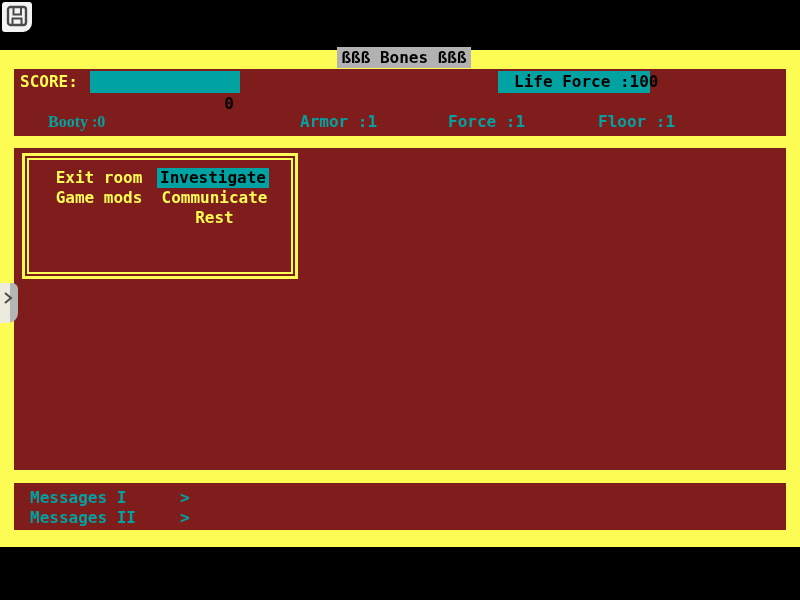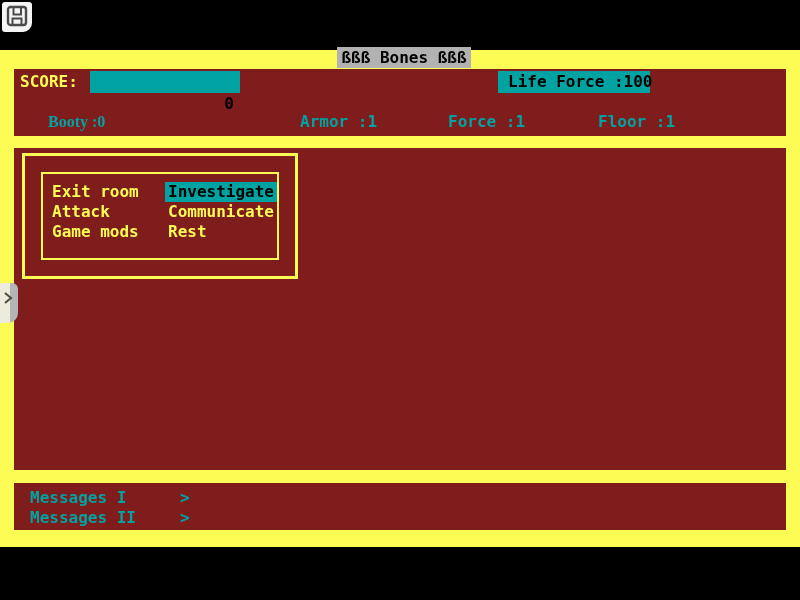--- a/index.html
+++ b/index.html
@@ -39,34 +39,34 @@
 
   #header-panel { left:14px; top:69px; width:772px; height:67px; }
   #score-label { position:absolute; left:6px; top:3px; color:var(--frame_yellow,#fcfc55); }
   #score-bar {
     position:absolute; left:76px; top:2px; width:150px; height:22px;
     background:var(--teal,#00a2a2); color:#000;
     text-align:right; line-height:22px; padding-right:6px;
   }
   #life-force {
     position:absolute; left:484px; top:2px; width:152px; height:22px;
-    background:var(--teal,#00a2a2); color:#000; line-height:22px; padding-left:10px;
+    background:var(--teal,#00a2a2); color:#000; line-height:22px; padding-left:16px;
   }
   .stat { position:absolute; top:43px; color:var(--teal,#00a2a2); }
   #stat-booty { left:34px;font-family:Liberation Serif, serif; }
   #stat-armor { left:286px; }
   #stat-force { left:434px; }
   #stat-floor { left:584px; }
 
   #main-panel { left:14px; top:148px; width:772px; height:322px; }
 
   
   #menu-outer {
     position:absolute; left:8px; top:5px; width:276px; height:126px;
-    border:3px solid var(--frame_yellow,#fcfc55); padding:16px;
+    border:3px solid var(--frame_yellow,#fcfc55); padding:2px;text-align:center;
   }
   #menu-inner {
     width:100%; height:100%;
     border:2px solid var(--frame_yellow,#fcfc55);
     padding:8px 0 0 9px;
     display:flex;
   }
   .menu-col { display:flex; flex-direction:column; }
   .menu-col.left { width:122px; }
   .menu-item { color:var(--frame_yellow,#fcfc55); height:20px; cursor:pointer; }
@@ -121,21 +121,20 @@
     <span id="stat-armor" class="dos stat">Armor :1</span>
     <span id="stat-force" class="dos stat">Force :1</span>
     <span id="stat-floor" class="dos stat">Floor :1</span>
   </div>
 
   <div id="main-panel" class="panel">
     <div id="menu-outer">
       <div id="menu-inner">
         <div class="menu-col left">
           <span class="dos menu-item">Exit room</span>
-          <span class="dos menu-item">Attack</span>
           <span class="dos menu-item">Game mods</span>
         </div>
         <div class="menu-col">
           <span class="dos menu-item selected">Investigate</span>
           <span class="dos menu-item">Communicate</span>
           <span class="dos menu-item">Rest</span>
         </div>
       </div>
     </div>
   </div>

